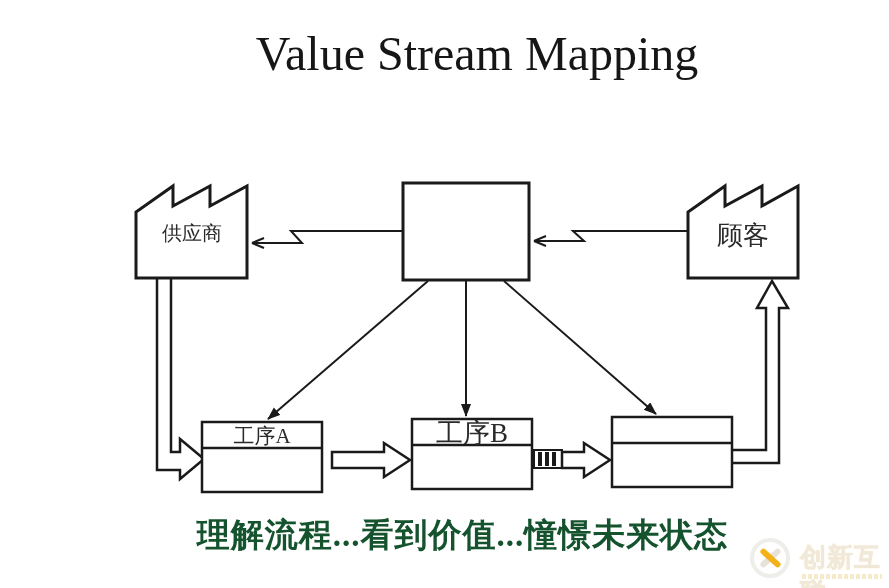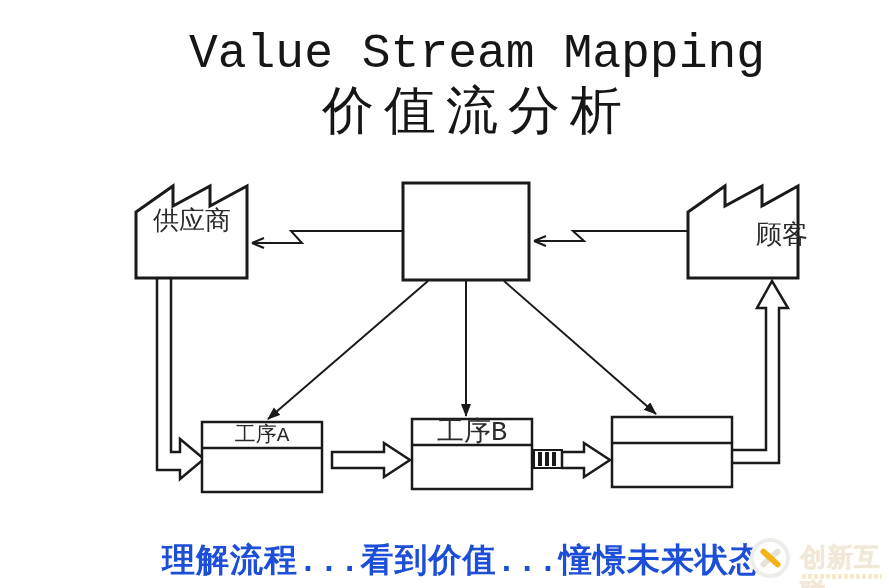--- a/index.html
+++ b/index.html
@@ -2,33 +2,33 @@
 <html><head>
 <meta charset="utf-8">
 <style>
   html,body{margin:0;padding:0;background:#ffffff;}
   #canvas{
     position:relative;width:889px;height:588px;background:#ffffff;overflow:hidden;
     font-family:"Liberation Serif","DejaVu Serif",serif;color:#141414;
   }
   #shapes{position:absolute;left:0;top:0;}
   .abs{position:absolute;}
-  .ctr{text-align:center;font-family:Liberation Mono, monospace;}
+  .ctr{text-align:center;}
   #title-en{left:66px;top:24px;width:822px;font-size:48px;line-height:60px;color:#161616;}
   #title-cn{left:66px;top:84px;width:822px;font-size:52px;line-height:62px;letter-spacing:10px;color:#161616;}
   .node-label{color:#2a2a2a;}
-  #lbl-supplier{left:136px;top:207px;width:112px;font-size:26px;line-height:30px;}
-  #lbl-customer{left:688px;top:221px;width:110px;font-size:26px;line-height:30px;padding-left:39px;}
+  #lbl-supplier{left:136px;top:218px;width:112px;font-size:20px;line-height:30px;}
+  #lbl-customer{left:688px;top:221px;width:110px;font-size:26px;line-height:30px;}
   #lbl-info{left:403px;top:217px;width:126px;font-size:24px;line-height:30px;}
   #lbl-pa{left:202px;top:424px;width:120px;font-size:21px;line-height:24px;}
   #lbl-pb{left:412px;top:421px;width:120px;font-size:27px;line-height:24px;}
   #lbl-pc{left:612px;top:419px;width:120px;font-size:21px;line-height:24px;}
   #caption{
     left:150px;top:514px;width:625px;font-size:33px;line-height:42px;font-weight:bold;
-    color:#1d4ed8;letter-spacing:1px;margin-top:28px;
+    color:#14532d;letter-spacing:1px;
   }
   
   #watermark{left:744px;top:532px;width:145px;height:54px;}
   #wm-logo{position:absolute;left:6px;top:6px;width:40px;height:40px;border-radius:50%;
     border:4px solid #ededea;background:#ffffff;box-sizing:border-box;}
   .wm-bar{position:absolute;left:4px;top:13px;width:25px;height:6px;border-radius:3px;}
   .wm-bar.gray{background:#e7e2d8;transform:rotate(-42deg);}
   .wm-bar.yellow{background:#f3b21a;transform:rotate(42deg);}
   #wm-brand{position:absolute;left:56px;top:8px;font-size:26px;font-weight:bold;
     font-family:"Liberation Sans","DejaVu Sans",sans-serif;
@@ -103,21 +103,20 @@
         <line x1="412" y1="445" x2="532" y2="445"></line>
       </g>
       <g>
         <rect x="612" y="417" width="120" height="70"></rect>
         <line x1="612" y1="443" x2="732" y2="443"></line>
       </g>
     </g>
   </svg>
 
   <div id="title-en" class="abs ctr">Value Stream Mapping</div>
-  <div id="title-cn" class="abs ctr">价值流分析</div>
 
   <div id="lbl-supplier" class="abs ctr node-label">供应商</div>
   <div id="lbl-customer" class="abs ctr node-label">顾客</div>
 
   <div id="lbl-pa" class="abs ctr node-label">工序A</div>
   <div id="lbl-pb" class="abs ctr node-label">工序B</div>
 
   <div id="caption" class="abs ctr">理解流程...看到价值...憧憬未来状态</div>
 
   <div id="watermark" class="abs">

